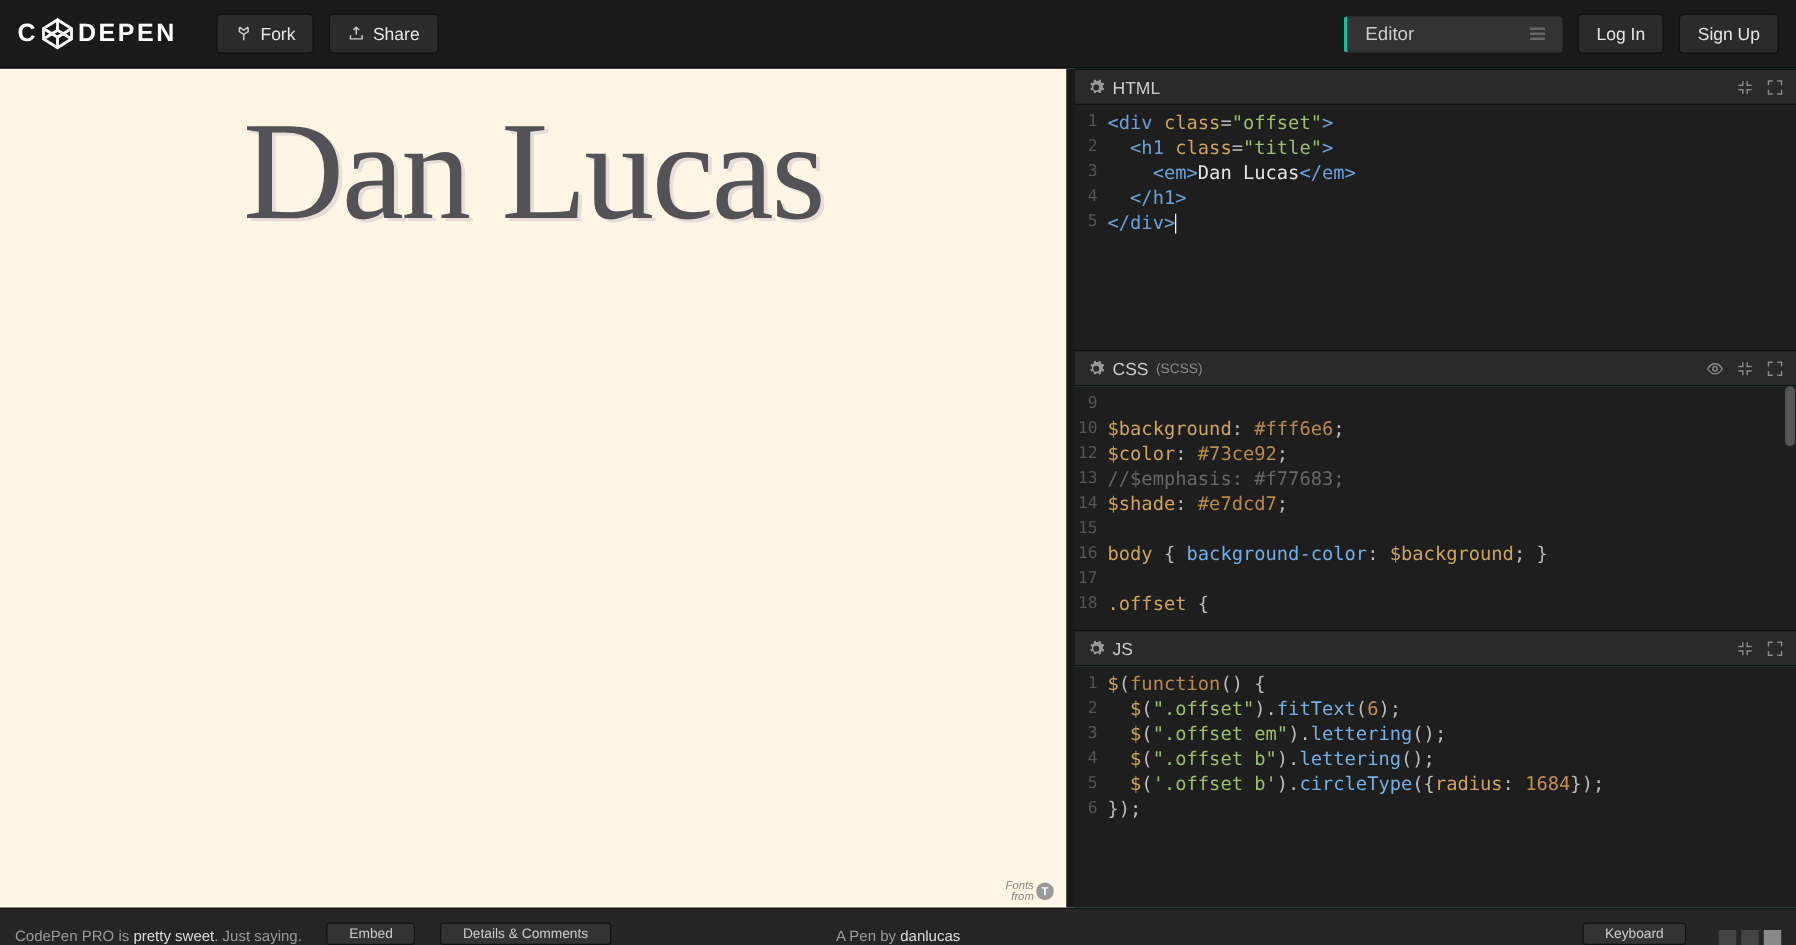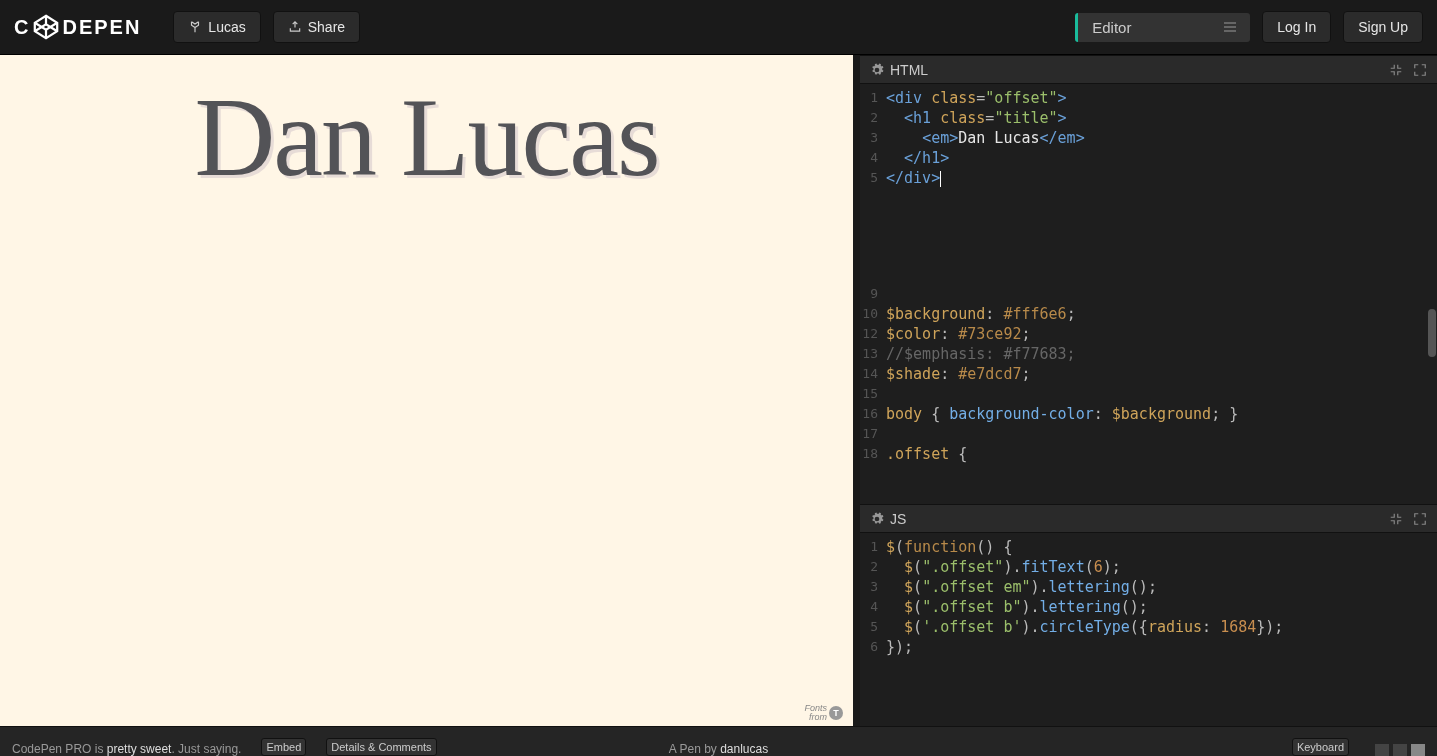--- a/index.html
+++ b/index.html
@@ -151,21 +151,21 @@
   border-top:1px solid #111;
   display:flex;
   align-items:flex-end;
   padding: 0 12px;
   font-size: 12px;
   color: #999;
   gap: 20px;
 }
 .footer .mini-btn {
   background:#333; border:1px solid #111; color:#ccc;
-  padding:2px 4px; font-size:11px; border-radius:3px; cursor:pointer;
+  padding:2px 17px; font-size:11px; border-radius:3px; cursor:pointer;
 }
 .footer .center { position:absolute; left:50%; transform:translateX(-50%); }
 .footer .link { color:#ddd; }
 .footer .layout-icons { display:flex; gap:4px; margin-left:6px;}
 .layout-icons .lbox { width:14px; height:12px; background:#444; cursor:pointer; }
 .layout-icons .lbox.active { background:#888; }
 .cursor-blink {
   display:inline-block; width:1px; height:16px; background:#fff; vertical-align:middle;
 }
 </style>
@@ -182,21 +182,21 @@
       <line x1="50" y1="10" x2="50" y2="40"></line>
       <line x1="50" y1="60" x2="50" y2="90"></line>
     </svg>
     <span>DEPEN</span>
   </div>
 
   <button class="btn">
     <svg viewBox="0 0 24 24" fill="none" stroke="#ccc" stroke-width="2">
         <path d="M6 3v6l6 4 6-4V3M6 3l6 4 6-4M12 13v8"></path>
       </svg>
-    <span>Lucas</span>
+    <span>Fork</span>
   </button>
 
   <button class="btn">
     <svg viewBox="0 0 24 24" fill="none" stroke="#ccc" stroke-width="2">
         <path d="M12 3v10M8 7l4-4 4 4M4 14v5h16v-5"></path>
       </svg>
     <span>Share</span>
   </button>
 
   <div class="spacer"></div>
@@ -250,20 +250,39 @@
       <div class="code" id="code-html">
           <div class="code-row"><span class="ln">1</span><span class="code-content"><span class="tag">&lt;div </span><span class="attr">class</span><span class="punct">=</span><span class="str">"offset"</span><span class="tag">&gt;</span></span></div>
           <div class="code-row"><span class="ln">2</span><span class="code-content">  <span class="tag">&lt;h1 </span><span class="attr">class</span><span class="punct">=</span><span class="str">"title"</span><span class="tag">&gt;</span></span></div>
           <div class="code-row"><span class="ln">3</span><span class="code-content">    <span class="tag">&lt;em&gt;</span><span class="txt">Dan Lucas</span><span class="tag">&lt;/em&gt;</span></span></div>
           <div class="code-row"><span class="ln">4</span><span class="code-content">  <span class="tag">&lt;/h1&gt;</span></span></div>
           <div class="code-row"><span class="ln">5</span><span class="code-content"><span class="tag">&lt;/div&gt;</span><span class="cursor-blink"></span></span></div>
         </div>
     </div>
 
     <div class="panel panel-css">
+      <div class="panel-head">
+        <svg class="gear" viewBox="0 0 24 24" fill="#999">
+            <path d="M12 8a4 4 0 100 8 4 4 0 000-8zm9 4l2 1-1 3-2-1a8 8 0 01-2 2l1 2-3 1-1-2a8 8 0 01-3 0l-1 2-3-1 1-2a8 8 0 01-2-2l-2 1-1-3 2-1a8 8 0 010-3l-2-1 1-3 2 1a8 8 0 012-2l-1-2 3-1 1 2a8 8 0 013 0l1-2 3 1-1 2a8 8 0 012 2l2-1 1 3-2 1a8 8 0 010 3z"></path>
+          </svg>
+        <span>CSS</span>
+        <span class="sub">(SCSS)</span>
+        <div class="icons">
+          <svg viewBox="0 0 24 24" fill="none" stroke="#888" stroke-width="2">
+              <path d="M2 12s4-7 10-7 10 7 10 7-4 7-10 7S2 12 2 12z"></path>
+              <circle cx="12" cy="12" r="3"></circle>
+            </svg>
+          <svg viewBox="0 0 24 24" fill="none" stroke="#888" stroke-width="2">
+              <path d="M9 3v6H3M15 3v6h6M9 21v-6H3M15 21v-6h6"></path>
+            </svg>
+          <svg viewBox="0 0 24 24" fill="none" stroke="#888" stroke-width="2">
+              <path d="M3 9V3h6M21 9V3h-6M3 15v6h6M21 15v6h-6"></path>
+            </svg>
+        </div>
+      </div>
       <div class="code" id="code-css">
           <div class="code-row"><span class="ln">9</span><span class="code-content"><span class="txt"></span></span></div>
           <div class="code-row"><span class="ln">10</span><span class="code-content"><span class="var">$background</span><span class="punct">: </span><span class="val">#fff6e6</span><span class="punct">;</span></span></div>
           <div class="code-row"><span class="ln">12</span><span class="code-content"><span class="var">$color</span><span class="punct">: </span><span class="val">#73ce92</span><span class="punct">;</span></span></div>
           <div class="code-row"><span class="ln">13</span><span class="code-content"><span class="comment">//$emphasis: #f77683;</span></span></div>
           <div class="code-row"><span class="ln">14</span><span class="code-content"><span class="var">$shade</span><span class="punct">: </span><span class="val">#e7dcd7</span><span class="punct">;</span></span></div>
           <div class="code-row"><span class="ln">15</span><span class="code-content"><span class="txt"></span></span></div>
           <div class="code-row"><span class="ln">16</span><span class="code-content"><span class="key2">body</span><span class="punct"> { </span><span class="fn">background-color</span><span class="punct">: </span><span class="var">$background</span><span class="punct">; }</span></span></div>
           <div class="code-row"><span class="ln">17</span><span class="code-content"><span class="txt"></span></span></div>
           <div class="code-row"><span class="ln">18</span><span class="code-content"><span class="key2">.offset</span><span class="punct"> {</span></span></div>

